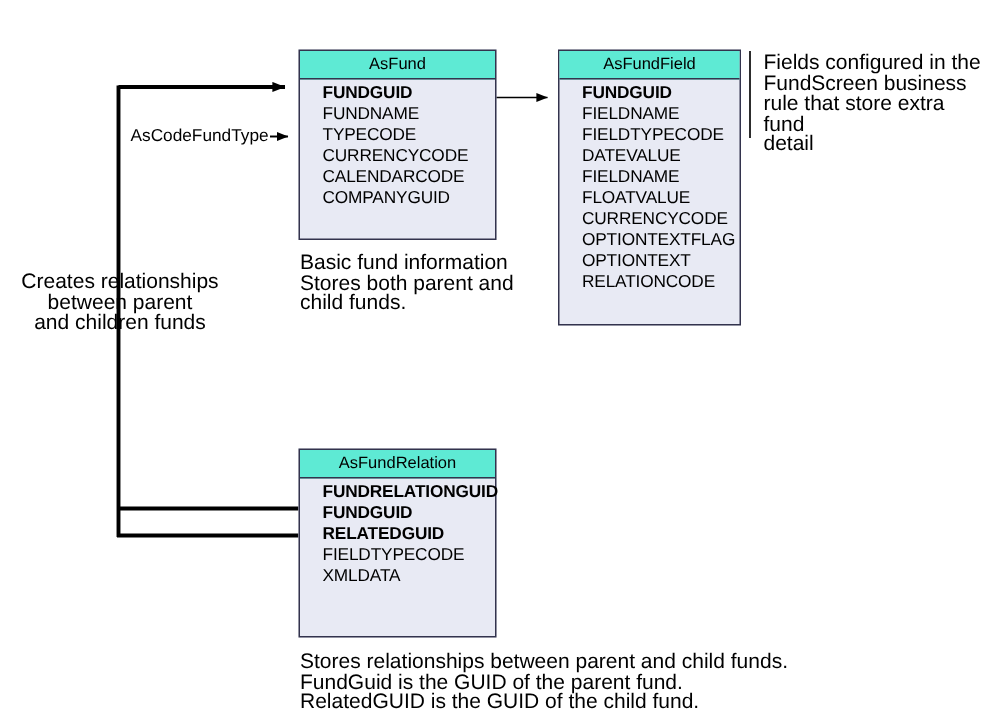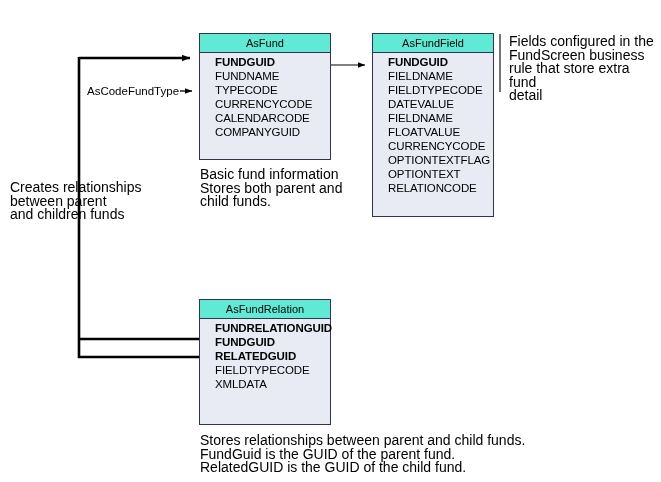--- a/index.html
+++ b/index.html
@@ -66,20 +66,21 @@
 
   
   .note {
     position: absolute;
     font-size: 14px;
     line-height: 13.5px;
     color: #000;
     white-space: pre-line;
   }
   .note.center {
+    text-align: center;
   }
 
   .rel-label {
     position: absolute;
     font-size: 11.5px;
     line-height: 14px;
     color: #000;
     white-space: nowrap;
     background: #ffffff;
     padding: 0 1px;

